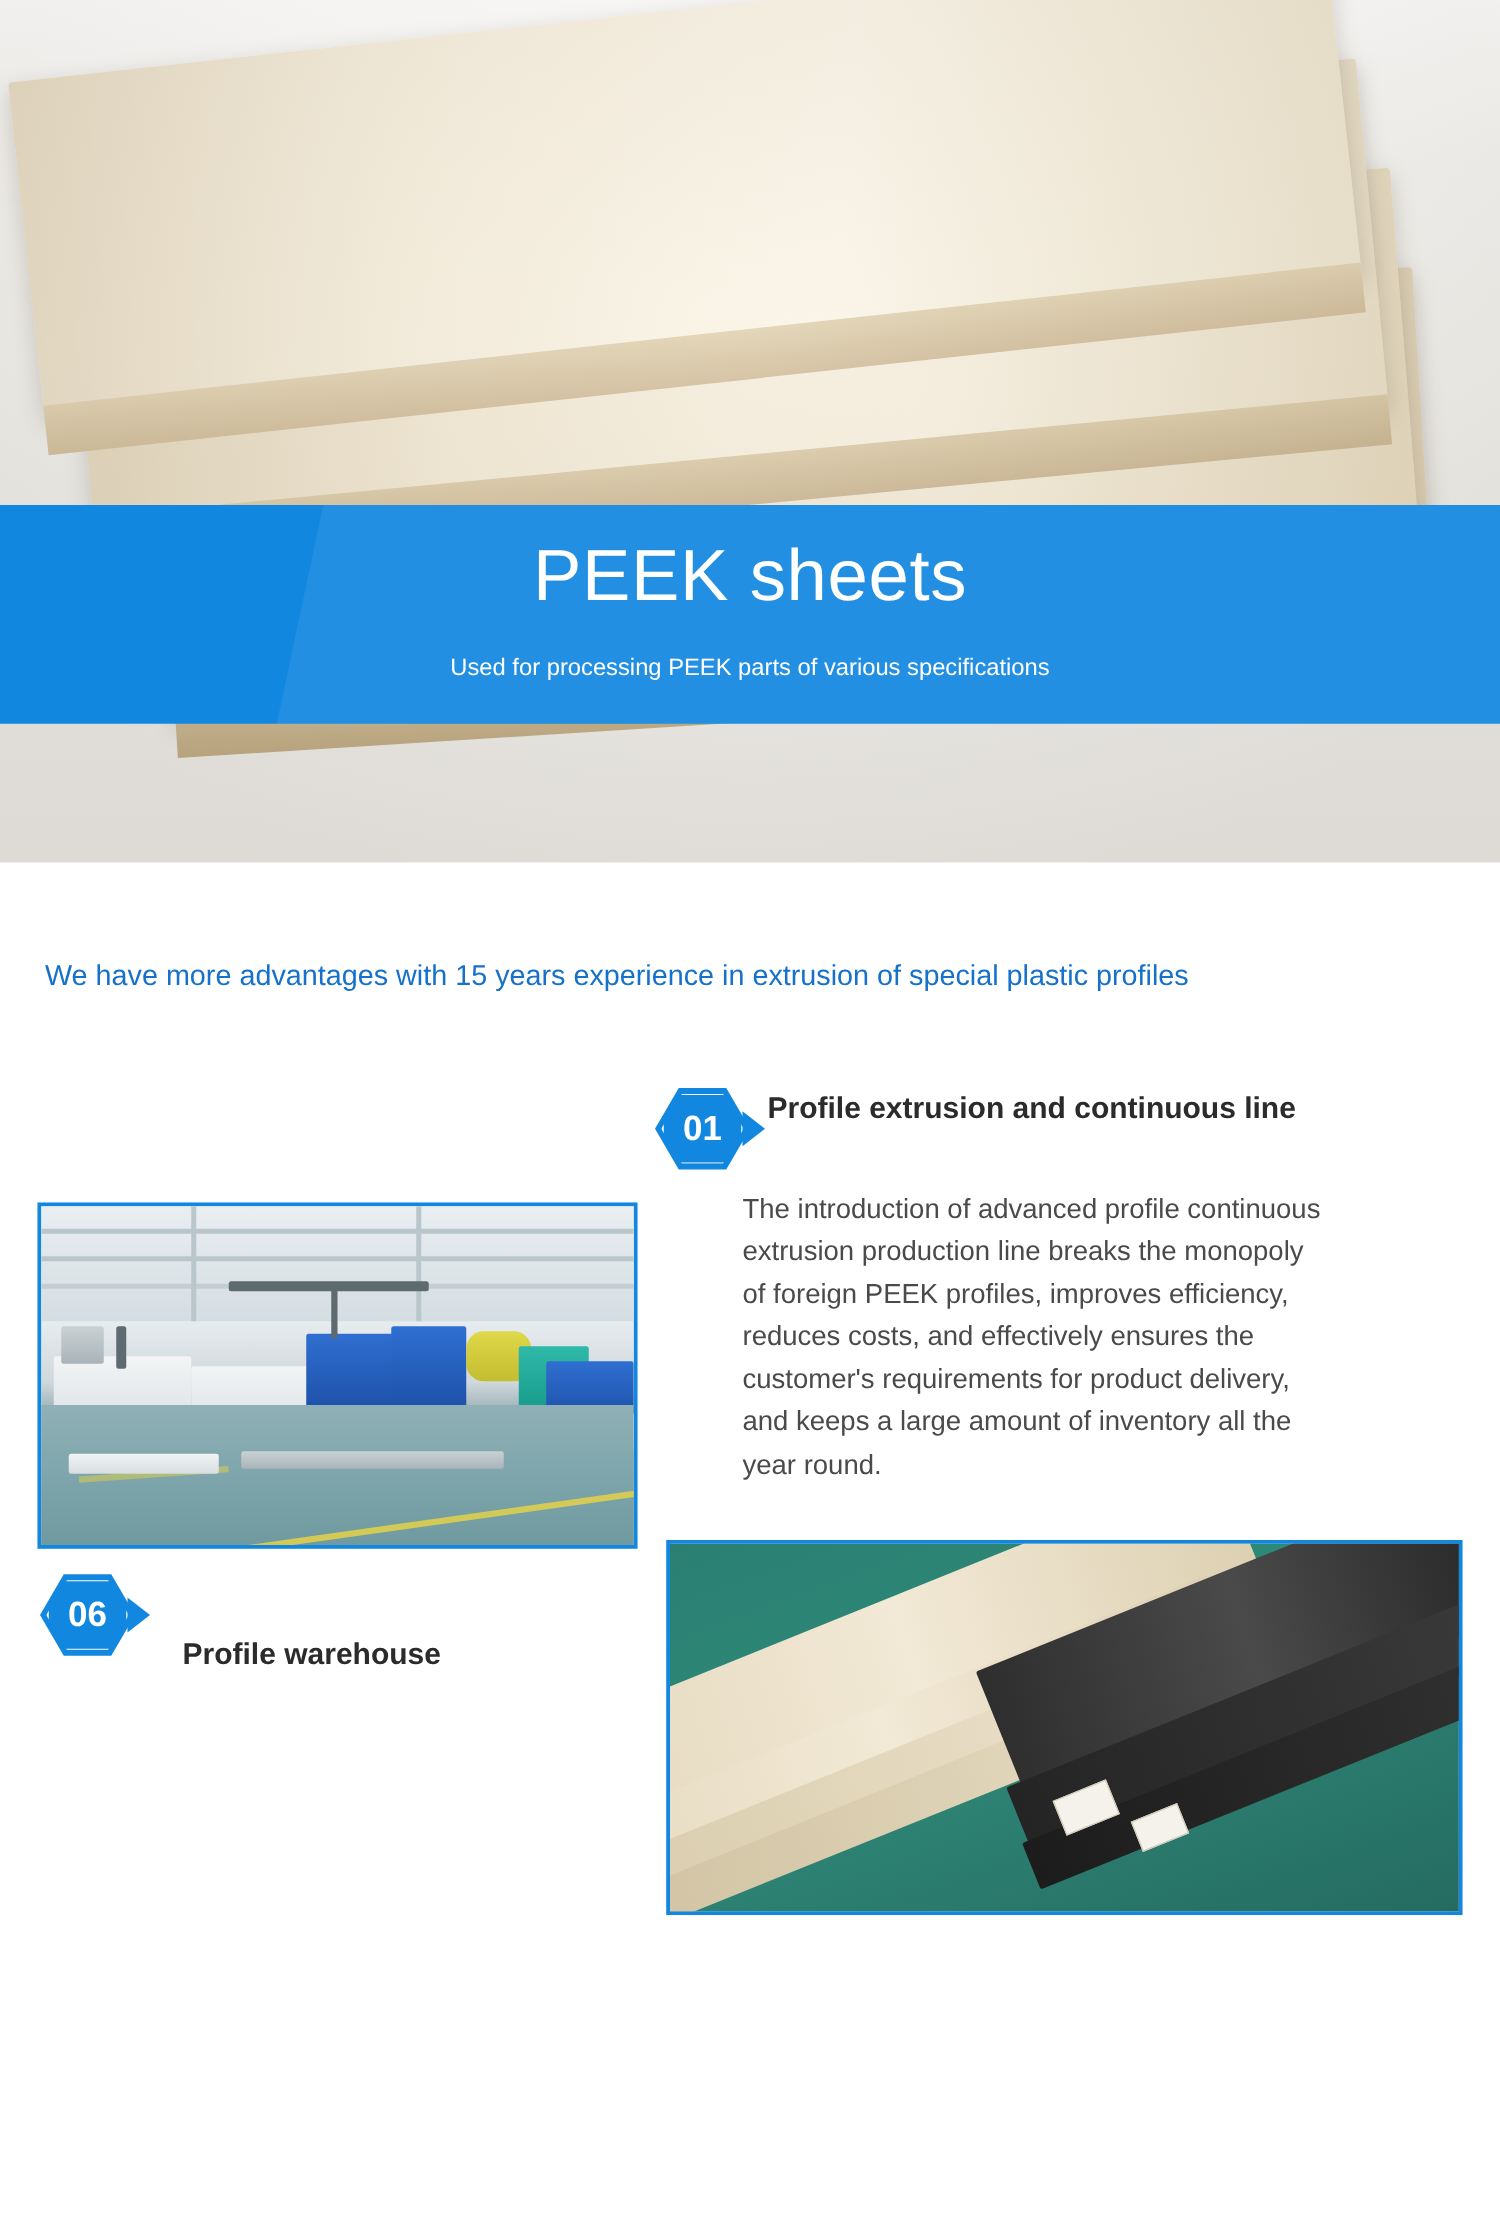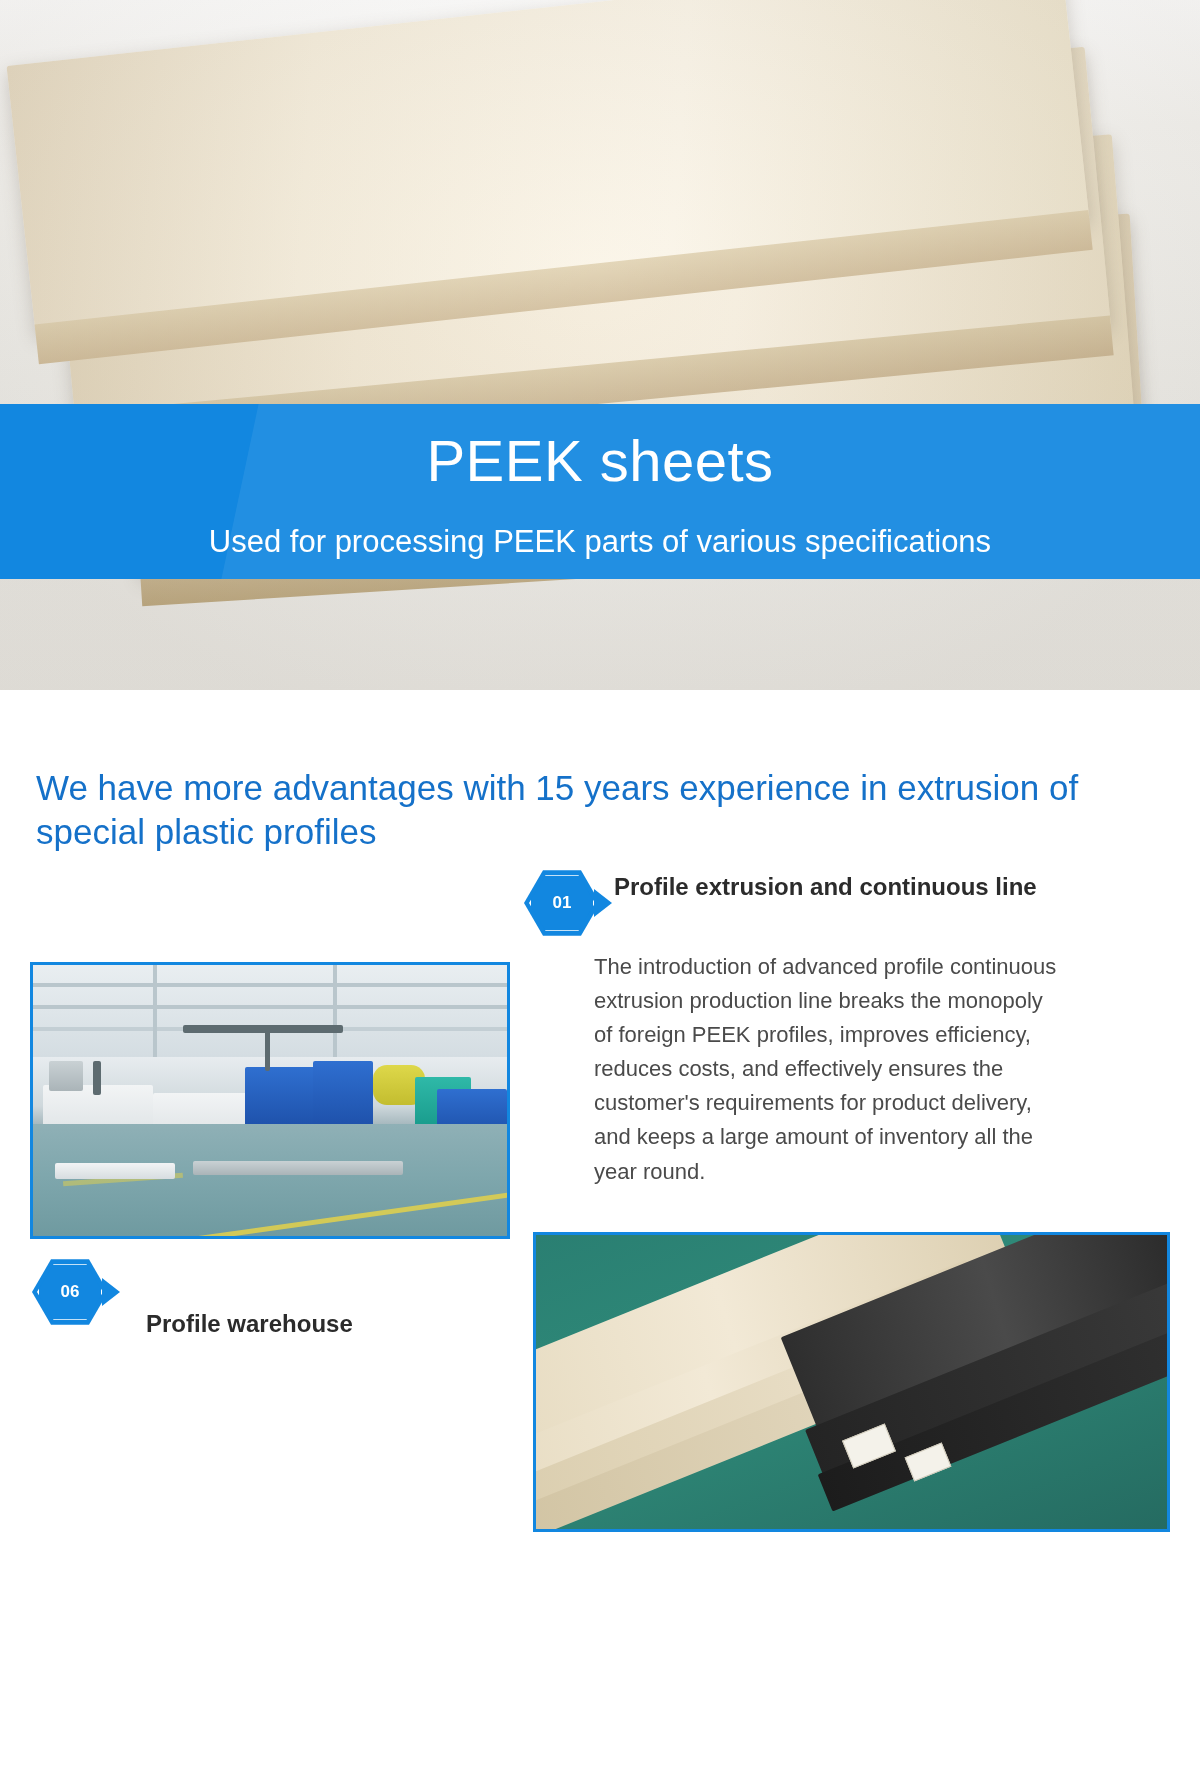--- a/index.html
+++ b/index.html
@@ -96,31 +96,31 @@
     font-weight: 400;
     letter-spacing: 0.5px;
     line-height: 1.08;
   }
   .hero-sub {
     position: absolute;
     left: 0; top: 524px;
     width: 1200px;
     text-align: center;
     color: #ffffff;
-    font-size: 31px;
+    font-size: 19px;
     font-weight: 400;
   }
 
   
   .headline {
     position: absolute;
     left: 36px; top: 766px;
     width: 1140px;
     color: #1571c9;
-    font-size: 35px;
+    font-size: 23px;
     line-height: 1.25;
     font-weight: 400;
   }
 
   
   .photo-frame {
     position: absolute;
     border: 3px solid #1287e0;
     overflow: hidden;
     background: #dfe6ea;
@@ -180,21 +180,21 @@
     clip-path: polygon(25% 2%, 75% 2%, 100% 50%, 75% 98%, 25% 98%, 0% 50%);
   }
   .hex-inner {
     position: absolute;
     left: 5px; top: 5px;
     width: calc(100% - 10px); height: calc(100% - 10px);
     background: #1287e0;
     border: 2px solid #ffffff;
     clip-path: polygon(25% 2%, 75% 2%, 100% 50%, 75% 98%, 25% 98%, 0% 50%);
     display: flex; align-items: center; justify-content: center;
-    color: #fff; font-size: 17px; font-weight: 700;
+    color: #fff; font-size: 28px; font-weight: 700;
   }
   .hex-tail {
     position: absolute;
     width: 0; height: 0;
     border-top: 14px solid transparent;
     border-bottom: 14px solid transparent;
     border-left: 18px solid #1287e0;
   }
 
   .badge1 { left: 524px; top: 869px; width: 76px; height: 68px; }

